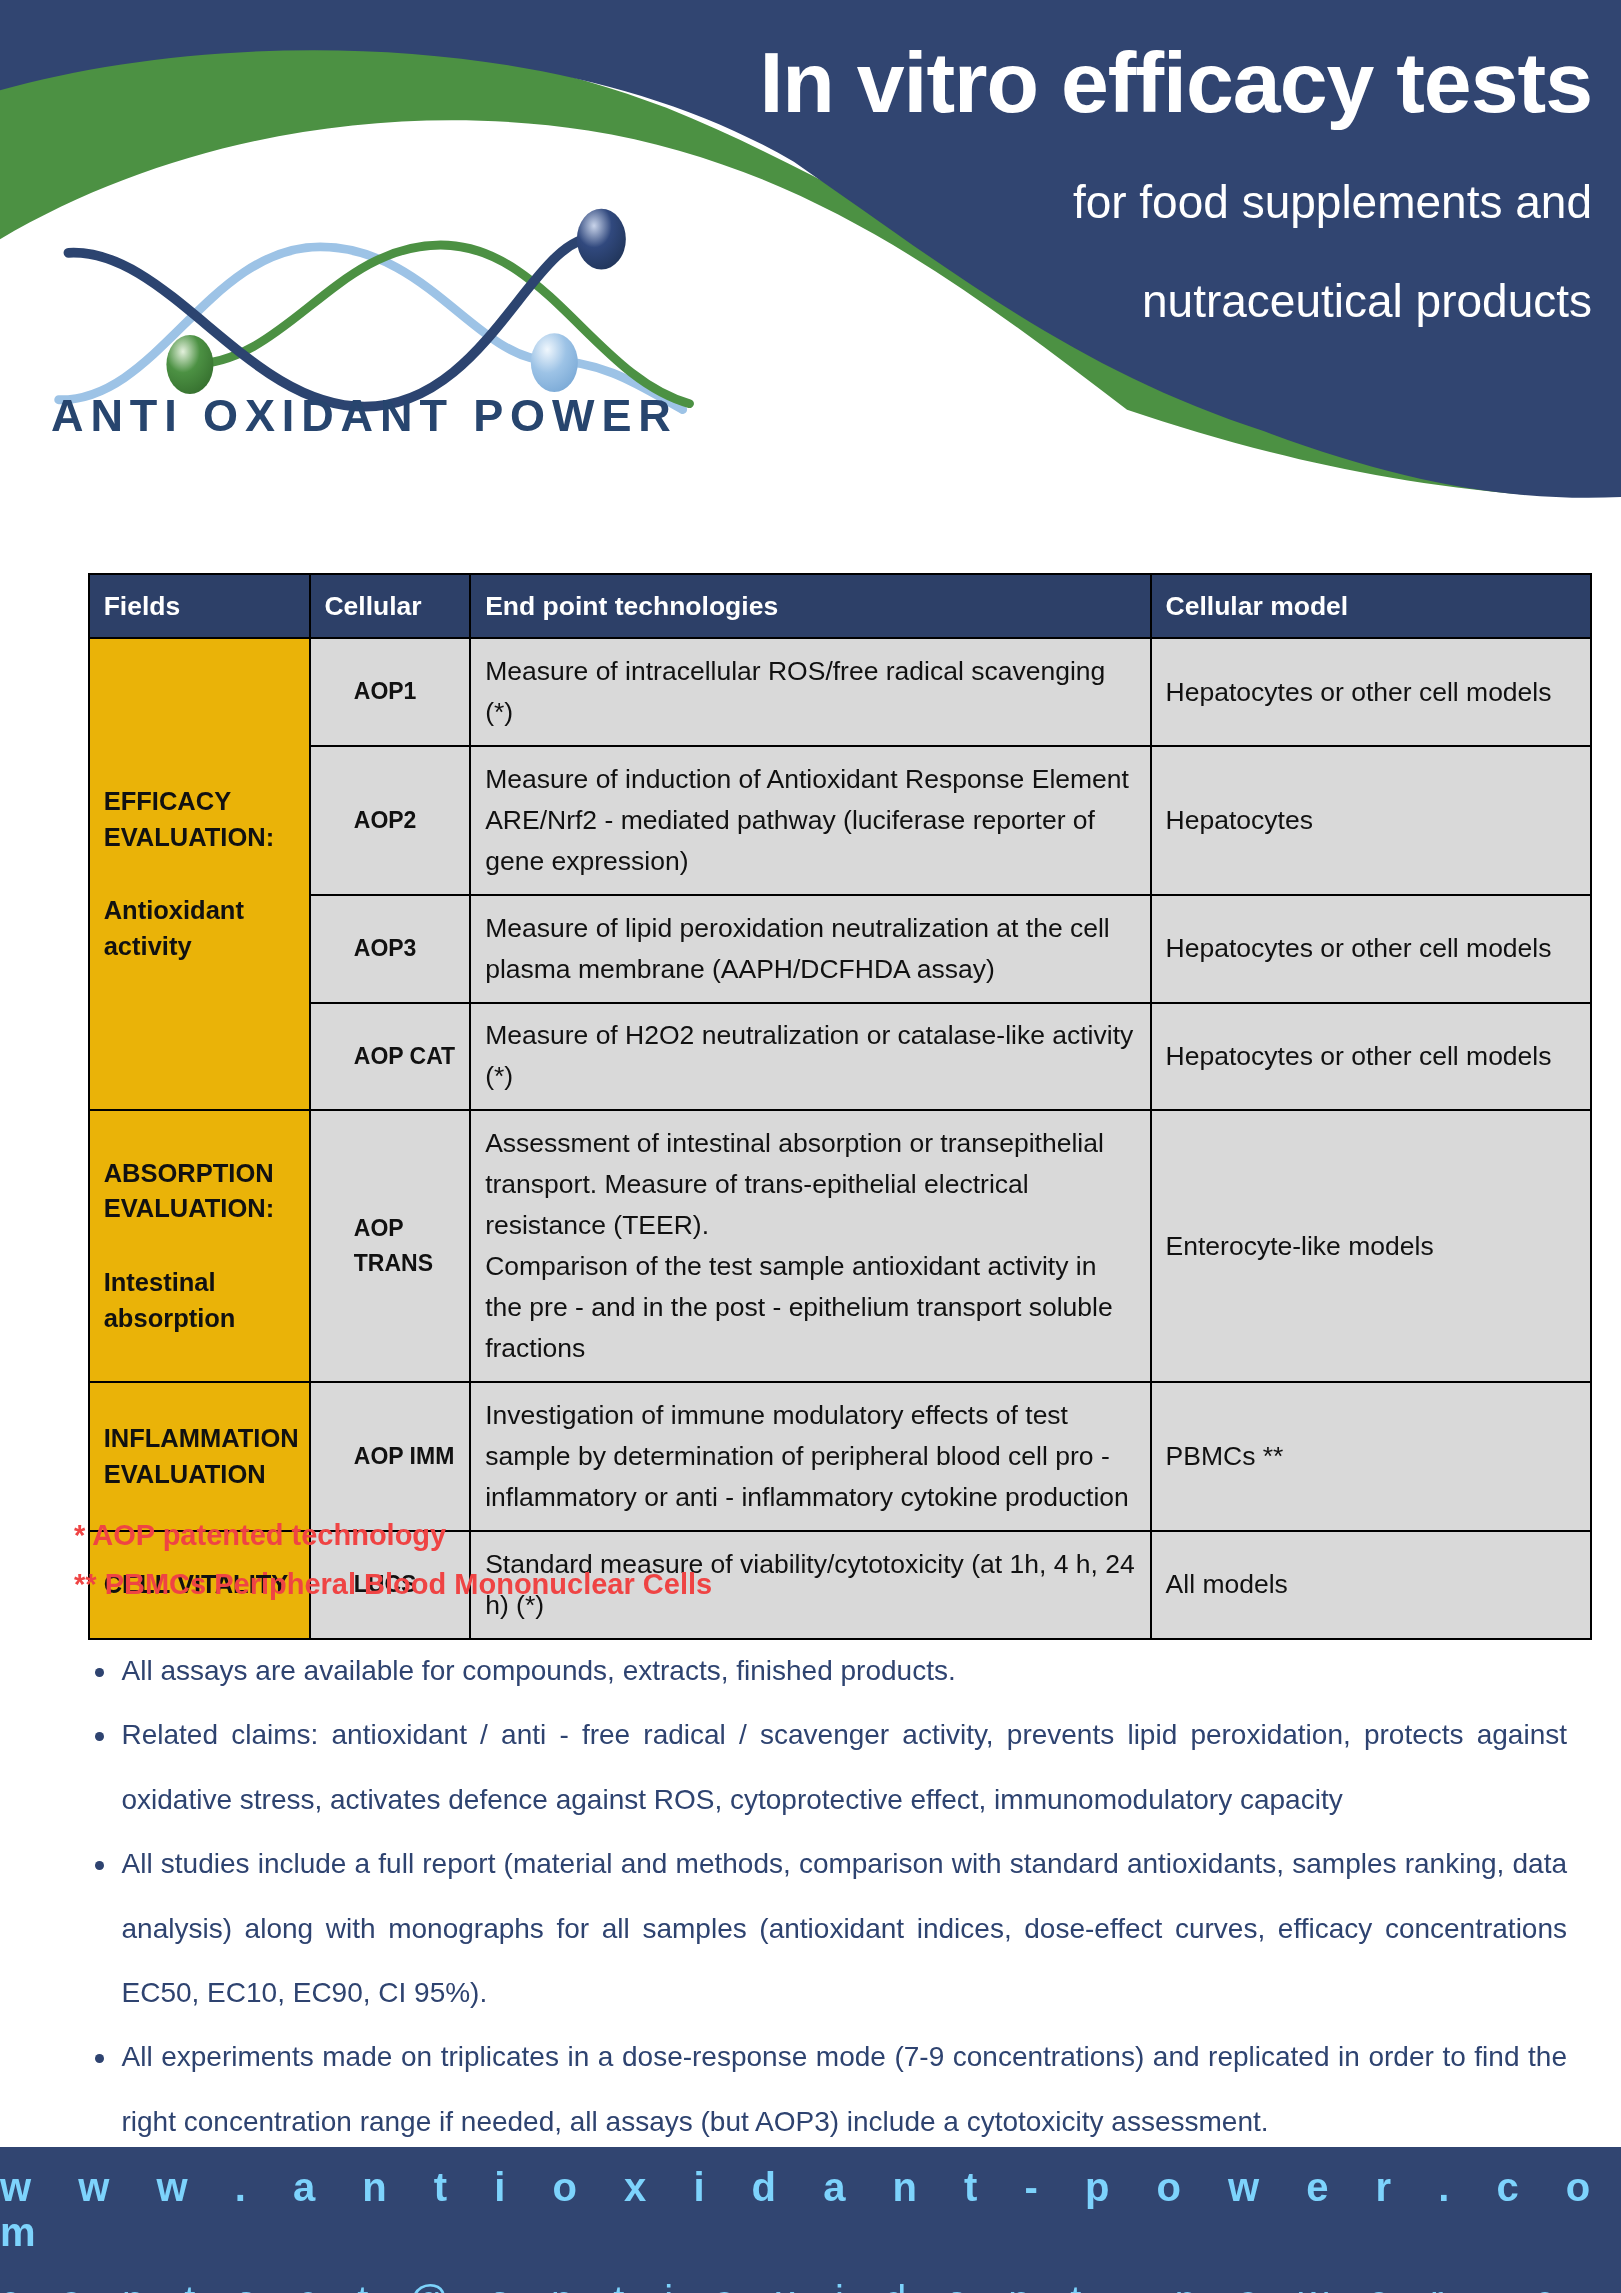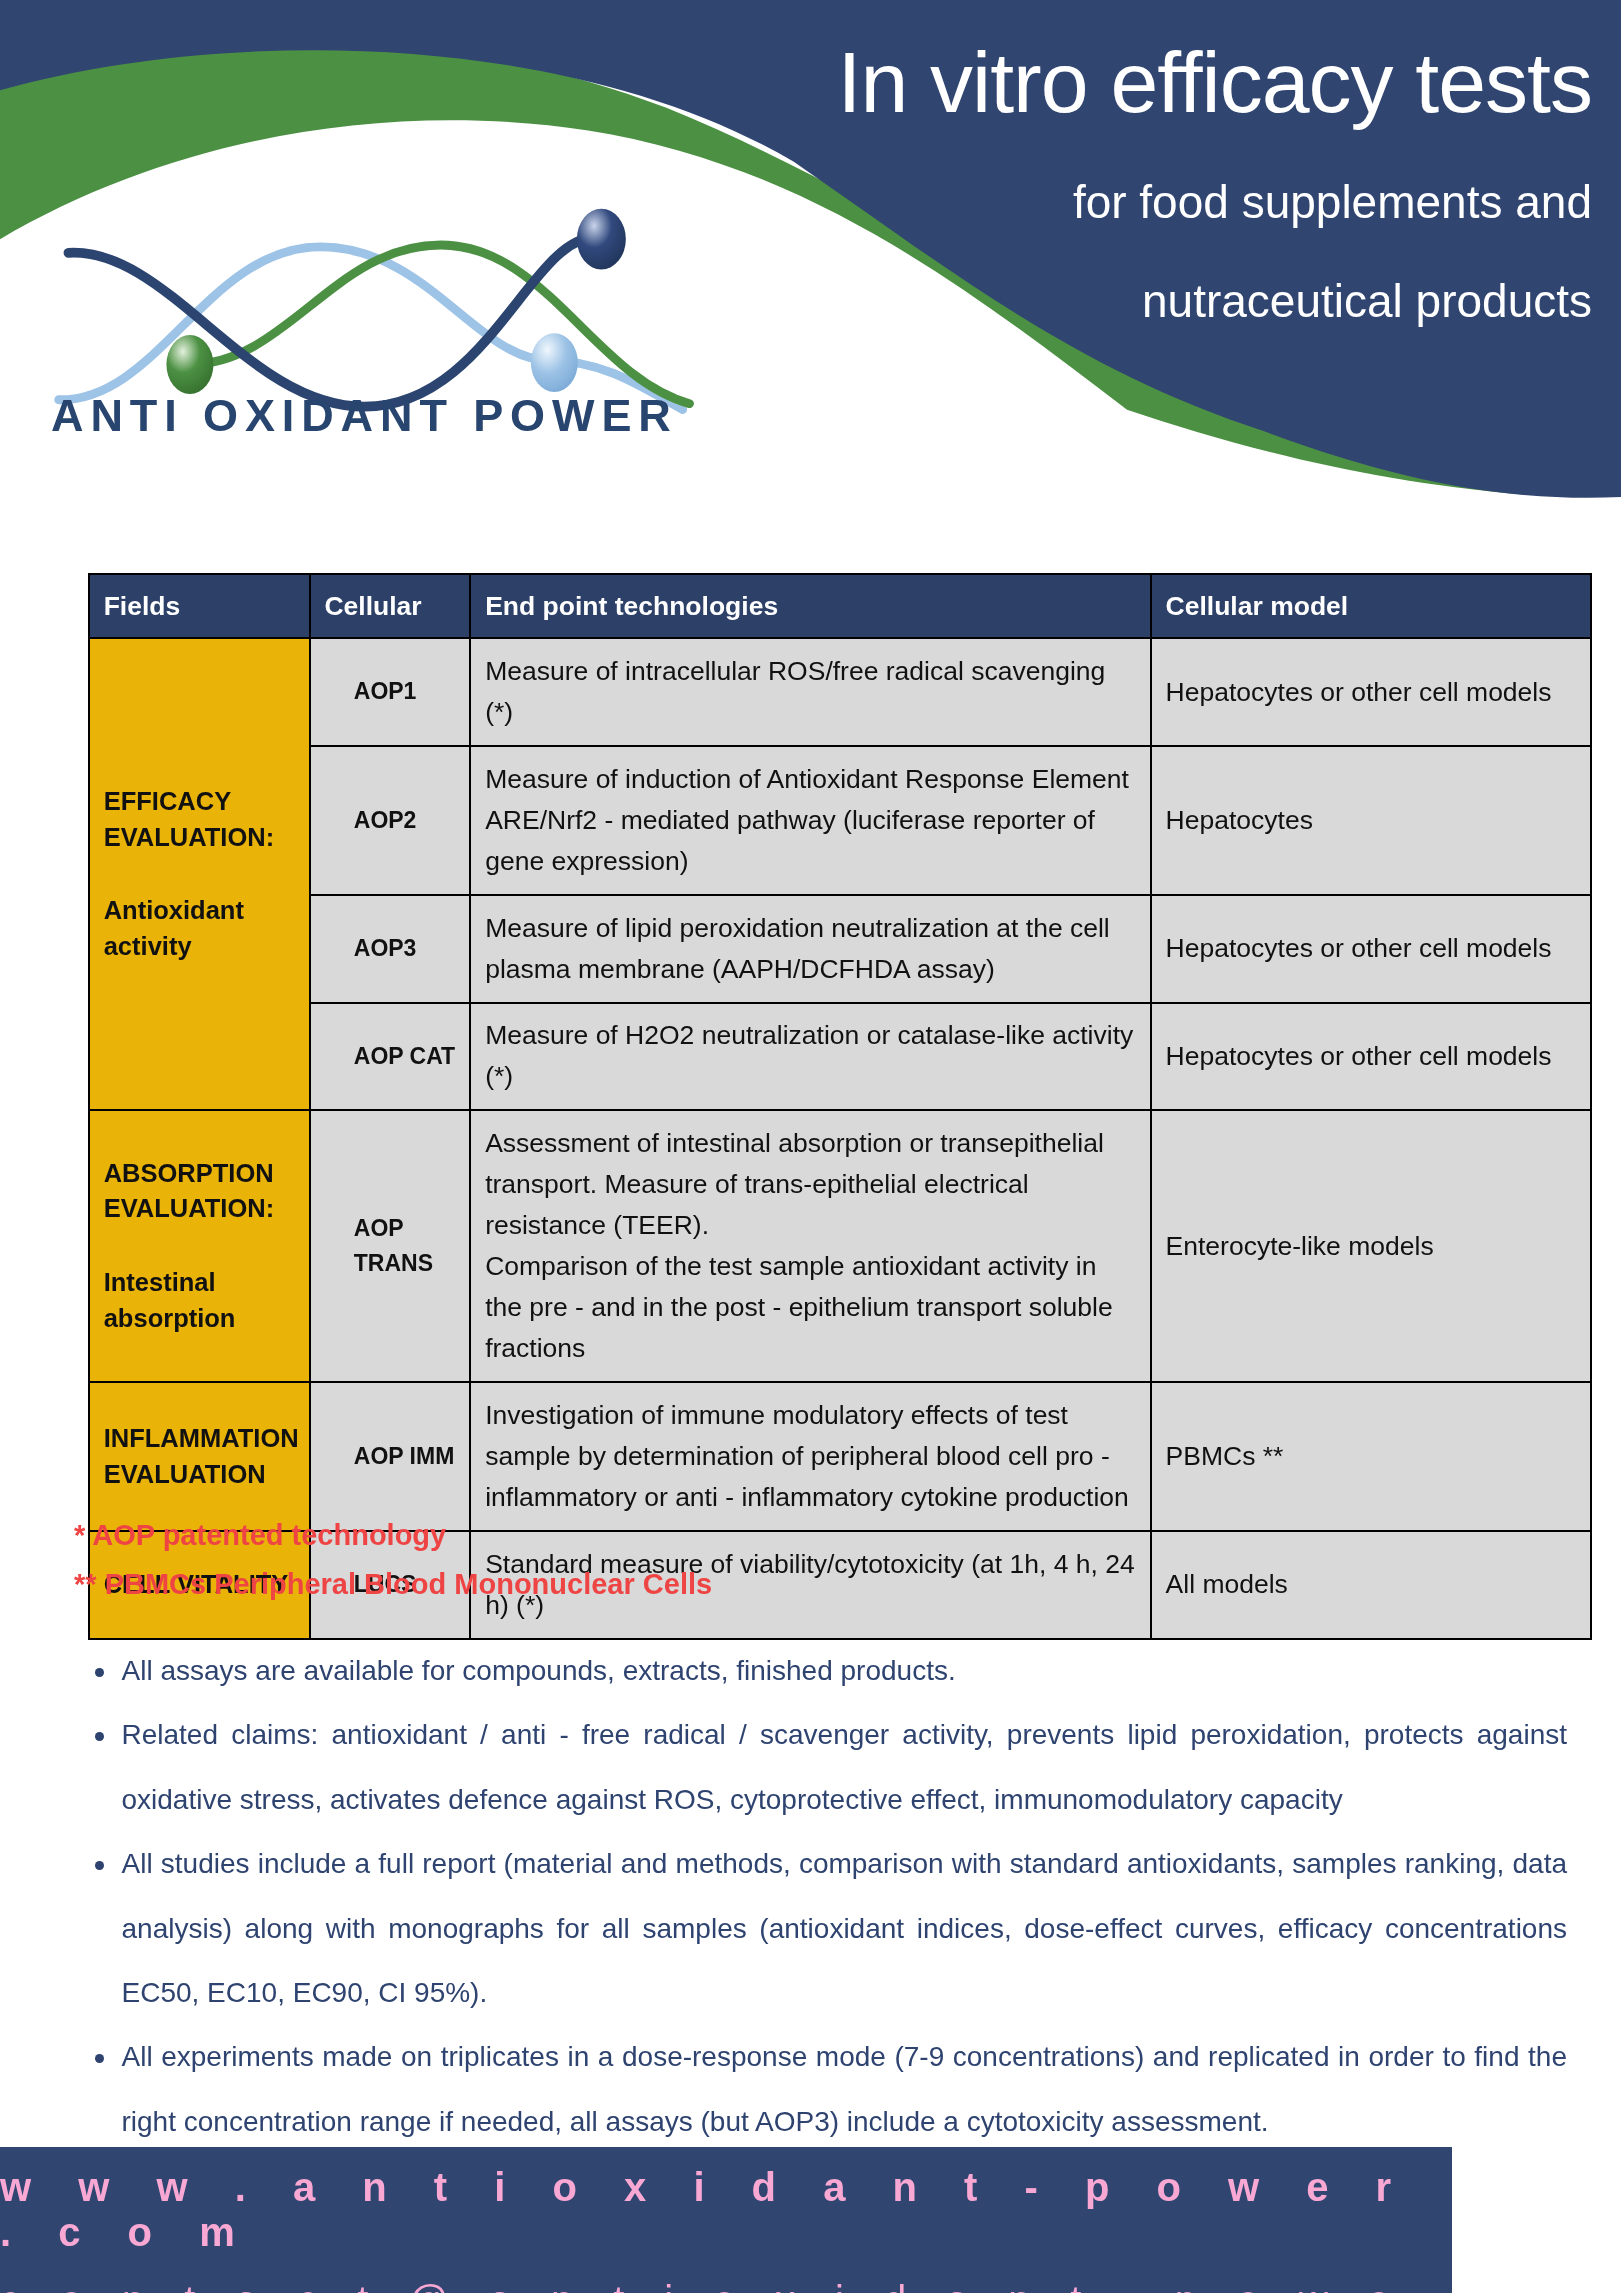--- a/index.html
+++ b/index.html
@@ -4,21 +4,21 @@
 <style>
   html,body{margin:0;padding:0;}
   body{
     width:1621px;height:2294px;position:relative;background:#ffffff;overflow:hidden;
     font-family:"Liberation Sans","DejaVu Sans",sans-serif;
   }
   
   .header{position:absolute;top:0;left:0;width:1621px;height:549px;}
   .header svg.curves{position:absolute;top:0;left:0;width:1621px;height:549px;display:block;}
   .header-text{position:absolute;top:35px;right:29px;text-align:right;color:#ffffff;}
-  .header-title{font-size:86px;font-weight:400;letter-spacing:-1px;line-height:1.1;}
+  .header-title{font-size:86px;font-weight:700;letter-spacing:-1px;line-height:1.1;}
   .header-sub{font-size:46px;font-weight:400;}
   .header-sub div{margin-top:45px;}
   .logo{position:absolute;left:41px;top:196px;width:676px;height:240px;}
   .brand-name{
     position:absolute;left:51px;top:390px;font-size:45px;font-weight:700;
     letter-spacing:6.9px;color:#27456e;white-space:nowrap;
   }
   
   .table-wrap{position:absolute;top:556px;left:88px;width:1504px;}
   table.services{border-collapse:collapse;width:100%;table-layout:fixed;font-size:26.5px;color:#111;margin-top:17px;}
@@ -38,23 +38,23 @@
   .notes{position:absolute;top:1519px;left:74px;color:#ef4444;font-weight:700;font-size:29px;}
   .notes div{margin-bottom:15.7px;}
   
   .bullets{position:absolute;top:1639px;left:95px;width:1472px;color:#2e4370;font-size:28px;}
   .bullet{position:relative;padding-left:26.5px;text-align:justify;line-height:2.3;}
   .bullet .dot{
     position:absolute;left:0;top:29px;width:8.8px;height:8.8px;border-radius:50%;background:#2e4370;
   }
   
   .footer{
-    position:absolute;top:2147px;left:0;width:1452px;height:147px;background:#314571;
+    position:absolute;top:2147px;left:0;width:1621px;height:147px;background:#314571;
     display:flex;flex-direction:column;align-items:center;justify-content:flex-start;
-    padding-top:17.6px;box-sizing:border-box;color:#f9a8d4;
+    padding-top:17.6px;box-sizing:border-box;color:#7dd3fc;
   }
   .footer-site{font-size:40px;font-weight:700;letter-spacing:0.45em;}
   .footer-mail{font-size:40px;font-weight:400;letter-spacing:0.36em;margin-top:23.5px;}
 </style>
 </head>
 <body>
 
 <div class="header">
   <svg class="curves" viewBox="0 0 1654 560" preserveAspectRatio="none">
 

